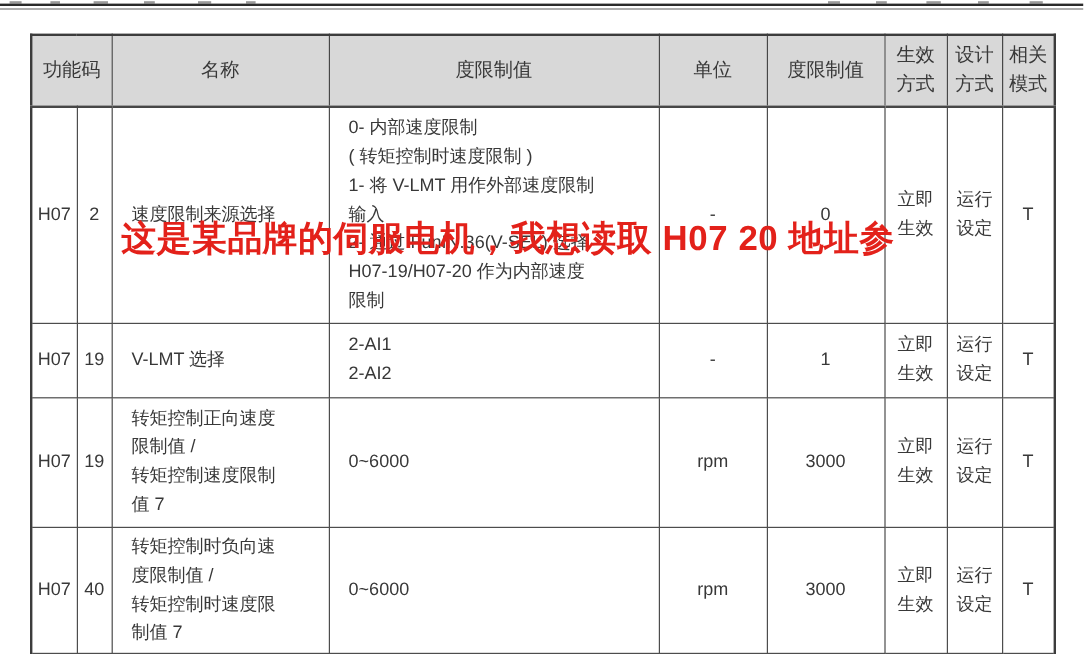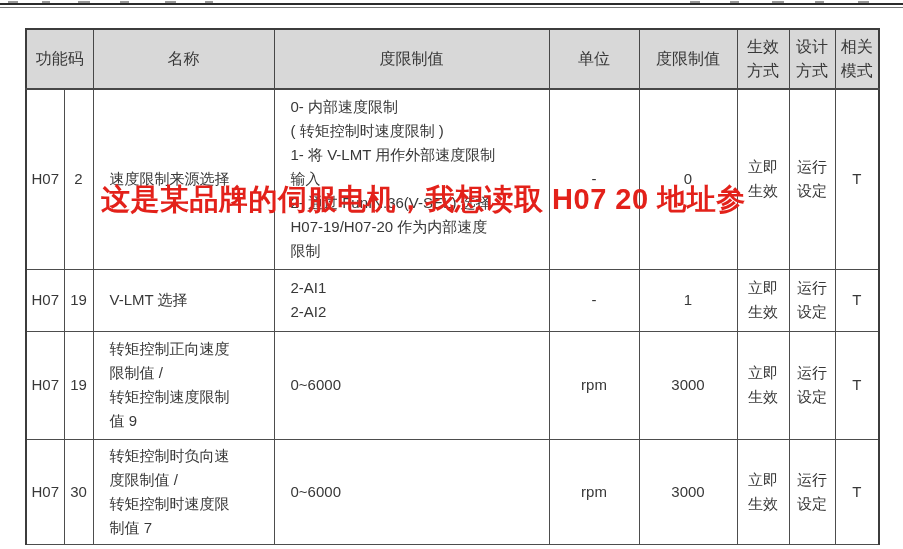--- a/index.html
+++ b/index.html
@@ -113,33 +113,33 @@
         <td class="center">运行
 设定</td>
         <td class="center">T</td>
       </tr>
       <tr class="r3">
         <td class="center">H07</td>
         <td class="center">19</td>
         <td class="left">转矩控制正向速度
 限制值 /
 转矩控制速度限制
-值 9</td>
+值 7</td>
         <td class="left">0~6000</td>
         <td class="center">rpm</td>
         <td class="center">3000</td>
         <td class="center">立即
 生效</td>
         <td class="center">运行
 设定</td>
         <td class="center">T</td>
       </tr>
       <tr class="r4">
         <td class="center">H07</td>
-        <td class="center">30</td>
+        <td class="center">40</td>
         <td class="left">转矩控制时负向速
 度限制值 /
 转矩控制时速度限
 制值 7</td>
         <td class="left">0~6000</td>
         <td class="center">rpm</td>
         <td class="center">3000</td>
         <td class="center">立即
 生效</td>
         <td class="center">运行

